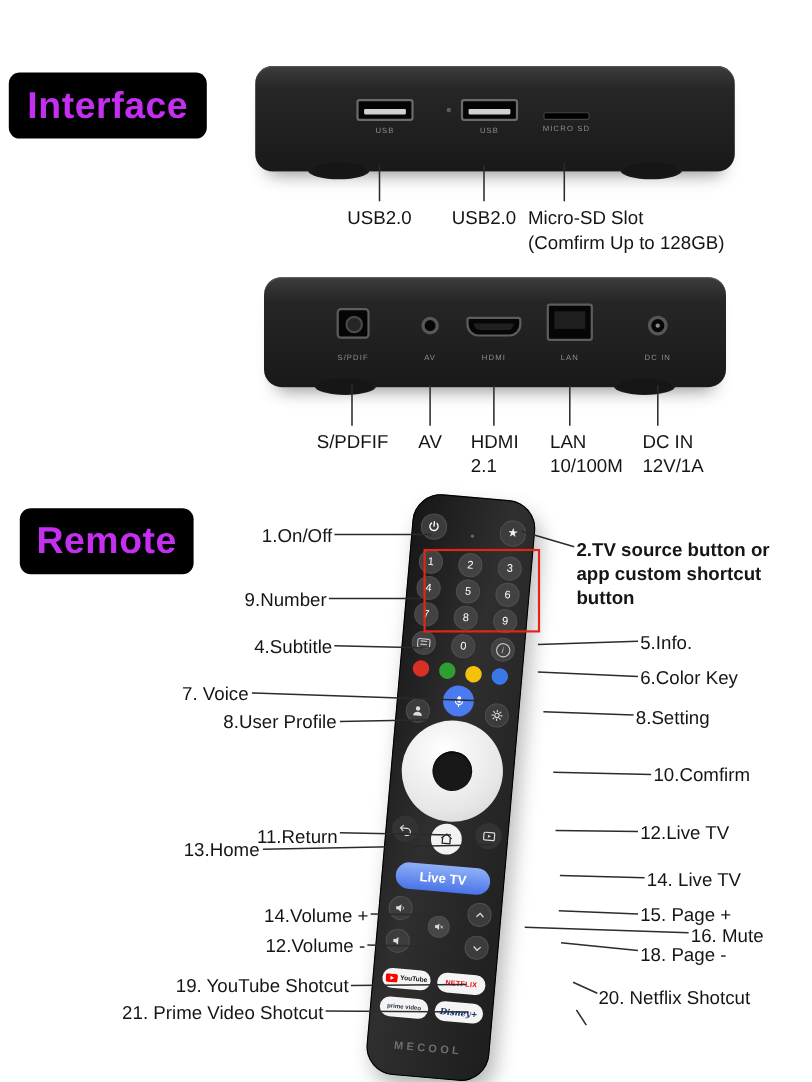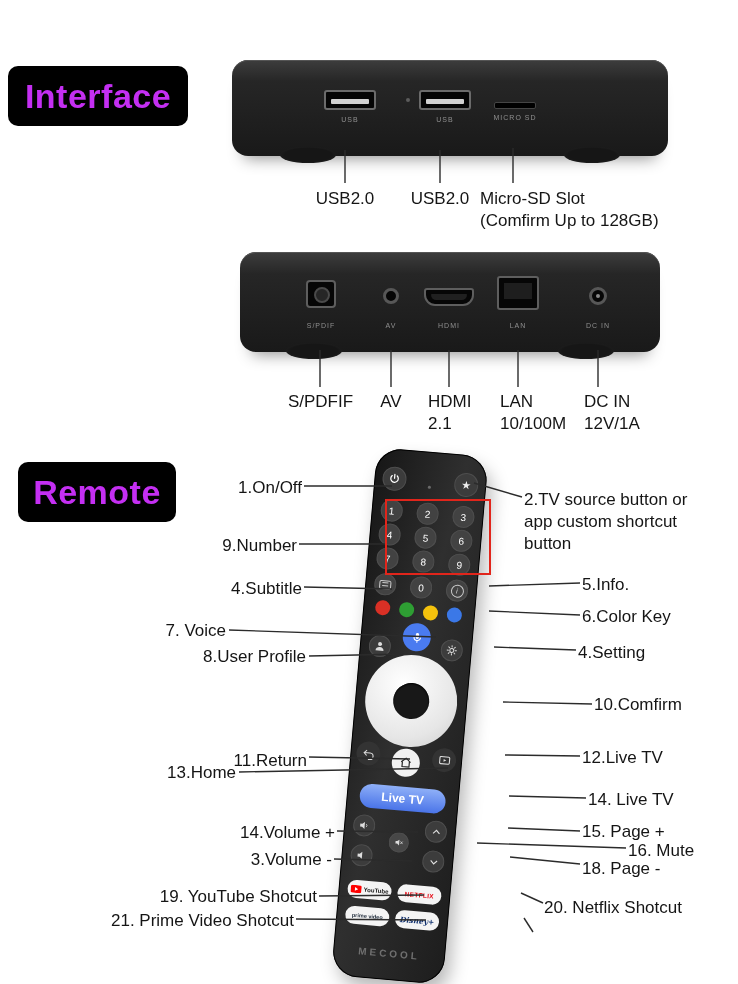--- a/index.html
+++ b/index.html
@@ -310,28 +310,28 @@
   <div class="red-box"></div>
 
   <div class="callout ra" style="left:180px;top:477px;width:122px;">1.On/Off</div>
   <div class="callout ra" style="left:170px;top:535px;width:127px;">9.Number</div>
   <div class="callout ra" style="left:178px;top:578px;width:124px;">4.Subtitle</div>
   <div class="callout ra" style="left:108px;top:620px;width:118px;">7. Voice</div>
   <div class="callout ra" style="left:188px;top:646px;width:118px;">8.User Profile</div>
   <div class="callout ra" style="left:183px;top:723px;width:124px;margin-top:27px;">11.Return</div>
   <div class="callout ra" style="left:118px;top:762px;width:118px;">13.Home</div>
   <div class="callout ra" style="left:213px;top:822px;width:122px;">14.Volume +</div>
-  <div class="callout ra" style="left:210px;top:849px;width:122px;">3.Volume -</div>
+  <div class="callout ra" style="left:210px;top:849px;width:122px;">12.Volume -</div>
   <div class="callout ra" style="left:138px;top:886px;width:179px;">19. YouTube Shotcut</div>
   <div class="callout ra" style="left:78px;top:910px;width:216px;">21. Prime Video Shotcut</div>
 
-  <div class="callout" style="left:524px;top:489px;width:186px;">2.TV source button or app custom shortcut button</div>
+  <div class="callout" style="left:524px;top:489px;width:186px;font-weight:bold;">2.TV source button or app custom shortcut button</div>
   <div class="callout" style="left:582px;top:574px;width:100px;">5.Info.</div>
   <div class="callout" style="left:582px;top:606px;width:110px;">6.Color Key</div>
-  <div class="callout" style="left:578px;top:642px;width:100px;">4.Setting</div>
+  <div class="callout" style="left:578px;top:642px;width:100px;">8.Setting</div>
   <div class="callout" style="left:594px;top:694px;width:110px;">10.Comfirm</div>
   <div class="callout" style="left:582px;top:747px;width:100px;">12.Live TV</div>
   <div class="callout" style="left:588px;top:789px;width:110px;">14. Live TV</div>
   <div class="callout" style="left:582px;top:821px;width:100px;">15. Page +</div>
   <div class="callout" style="left:628px;top:840px;width:90px;">16. Mute</div>
   <div class="callout" style="left:582px;top:858px;width:100px;">18. Page -</div>
   <div class="callout" style="left:544px;top:897px;width:170px;">20. Netflix Shotcut</div>
 
 </div>
 

